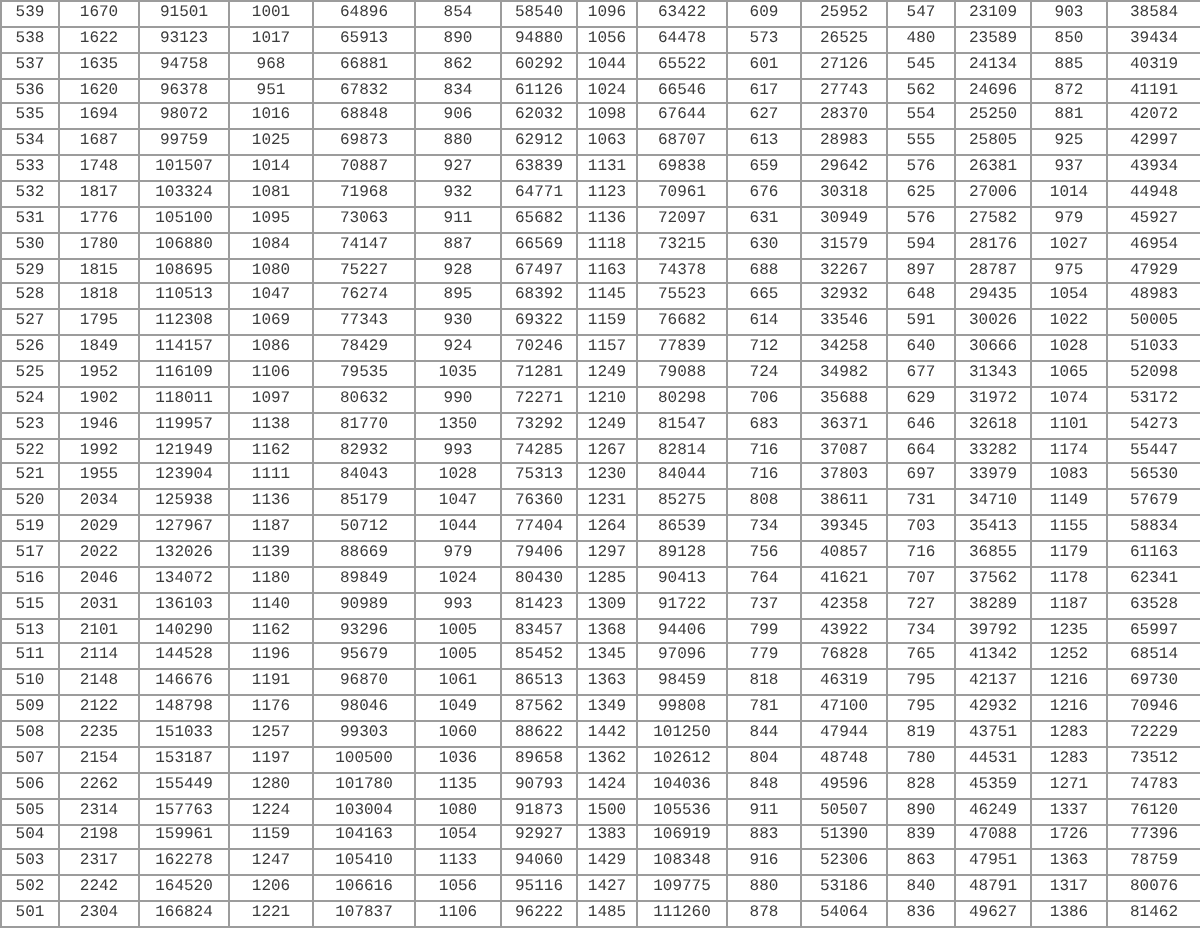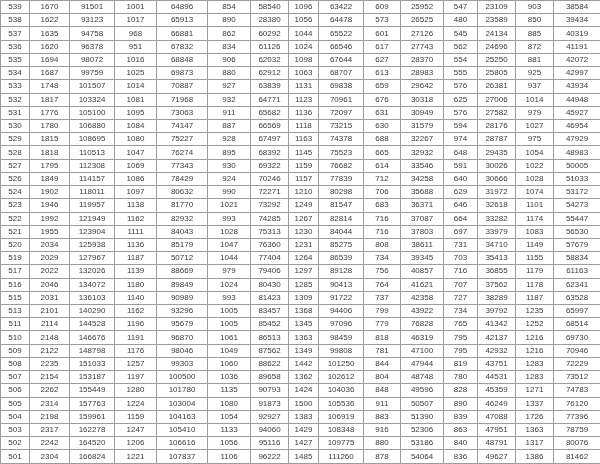--- a/index.html
+++ b/index.html
@@ -7,21 +7,21 @@
     --text:#3a3a3a;
     --bg:#ffffff;
   }
   html,body{margin:0;padding:0;background:var(--bg);}
   .table-wrap{width:600px;height:464px;overflow:hidden;background:var(--bg);}
   table.num-table{
     border-collapse:collapse;
     table-layout:fixed;
     width:600px;
     height:464px;
-    font-family:Liberation Sans, sans-serif;
+    font-family:Liberation Mono, monospace;
     font-size:8px;
     color:var(--text);
     background:var(--bg);
   }
   table.num-table td{
     border:1px solid var(--grid);
     text-align:center;
     vertical-align:middle;
     padding:0;
     overflow:hidden;
@@ -69,21 +69,21 @@
           <td>903</td>
           <td>38584</td>
         </tr>
         <tr>
           <td>538</td>
           <td>1622</td>
           <td>93123</td>
           <td>1017</td>
           <td>65913</td>
           <td>890</td>
-          <td>28380</td>
+          <td>94880</td>
           <td>1056</td>
           <td>64478</td>
           <td>573</td>
           <td>26525</td>
           <td>480</td>
           <td>23589</td>
           <td>850</td>
           <td>39434</td>
         </tr>
         <tr>
@@ -227,21 +227,21 @@
           <td>1815</td>
           <td>108695</td>
           <td>1080</td>
           <td>75227</td>
           <td>928</td>
           <td>67497</td>
           <td>1163</td>
           <td>74378</td>
           <td>688</td>
           <td>32267</td>
-          <td>974</td>
+          <td>897</td>
           <td>28787</td>
           <td>975</td>
           <td>47929</td>
         </tr>
         <tr>
           <td>528</td>
           <td>1818</td>
           <td>110513</td>
           <td>1047</td>
           <td>76274</td>
@@ -284,20 +284,37 @@
           <td>1157</td>
           <td>77839</td>
           <td>712</td>
           <td>34258</td>
           <td>640</td>
           <td>30666</td>
           <td>1028</td>
           <td>51033</td>
         </tr>
         <tr>
+          <td>525</td>
+          <td>1952</td>
+          <td>116109</td>
+          <td>1106</td>
+          <td>79535</td>
+          <td>1035</td>
+          <td>71281</td>
+          <td>1249</td>
+          <td>79088</td>
+          <td>724</td>
+          <td>34982</td>
+          <td>677</td>
+          <td>31343</td>
+          <td>1065</td>
+          <td>52098</td>
+        </tr>
+        <tr>
           <td>524</td>
           <td>1902</td>
           <td>118011</td>
           <td>1097</td>
           <td>80632</td>
           <td>990</td>
           <td>72271</td>
           <td>1210</td>
           <td>80298</td>
           <td>706</td>
@@ -306,21 +323,21 @@
           <td>31972</td>
           <td>1074</td>
           <td>53172</td>
         </tr>
         <tr>
           <td>523</td>
           <td>1946</td>
           <td>119957</td>
           <td>1138</td>
           <td>81770</td>
-          <td>1021</td>
+          <td>1350</td>
           <td>73292</td>
           <td>1249</td>
           <td>81547</td>
           <td>683</td>
           <td>36371</td>
           <td>646</td>
           <td>32618</td>
           <td>1101</td>
           <td>54273</td>
         </tr>

